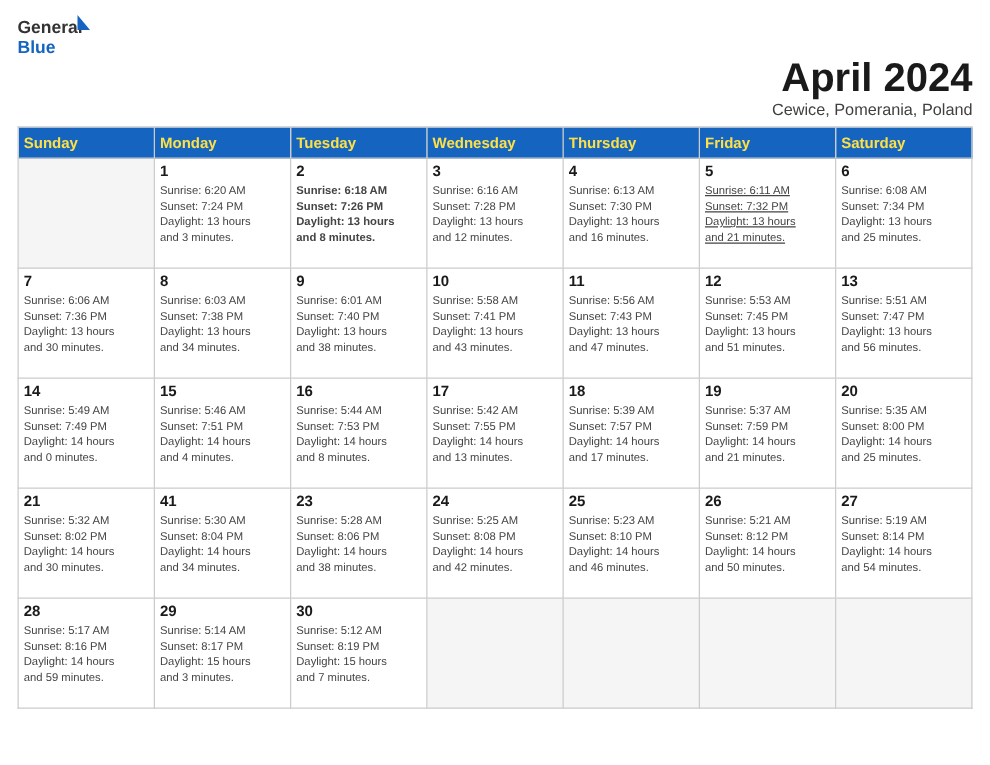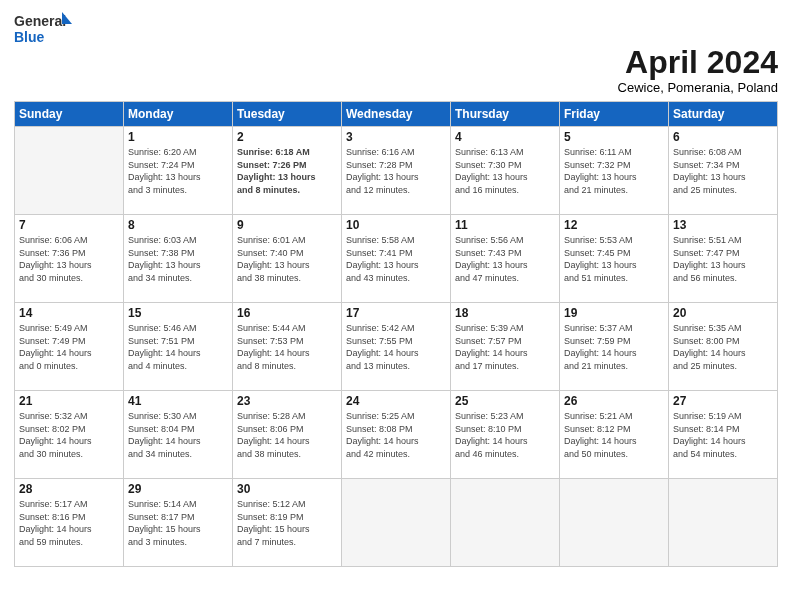--- a/index.html
+++ b/index.html
@@ -31,31 +31,31 @@
       margin-top: 36px;
     }
     .month-title {
       font-size: 32px;
       font-weight: bold;
       color: #1a1a1a;
       line-height: 1;
     }
     .subtitle {
       font-size: 13px;
-      color: #000000;
+      color: #404040;
       margin-top: 2px;
     }
     table {
       width: 100%;
       border-collapse: collapse;
       table-layout: fixed;
     }
     thead tr th {
       background: #1565c0;
-      color: #ffffff;
+      color: #fde047;
       font-size: 12px;
       font-weight: bold;
       padding: 5px 4px;
       text-align: left;
       border: 1px solid #ccc;
     }
     tbody tr td {
       vertical-align: top;
       border: 1px solid #ccc;
       padding: 3px 4px;
@@ -135,21 +135,21 @@
           </td>
           <td>
             <span class="day-num">4</span>
             <div class="day-detail" style="white-space: pre-line;">Sunrise: 6:13 AM
 Sunset: 7:30 PM
 Daylight: 13 hours
 and 16 minutes.</div>
           </td>
           <td>
             <span class="day-num">5</span>
-            <div class="day-detail" style="white-space: pre-line;">Sunrise: 6:11 AM
+            <div class="day-detail" style="white-space: pre-line; text-decoration: underline;">Sunrise: 6:11 AM
 Sunset: 7:32 PM
 Daylight: 13 hours
 and 21 minutes.</div>
           </td>
           <td>
             <span class="day-num">6</span>
             <div class="day-detail" style="white-space: pre-line;">Sunrise: 6:08 AM
 Sunset: 7:34 PM
 Daylight: 13 hours
 and 25 minutes.</div>

